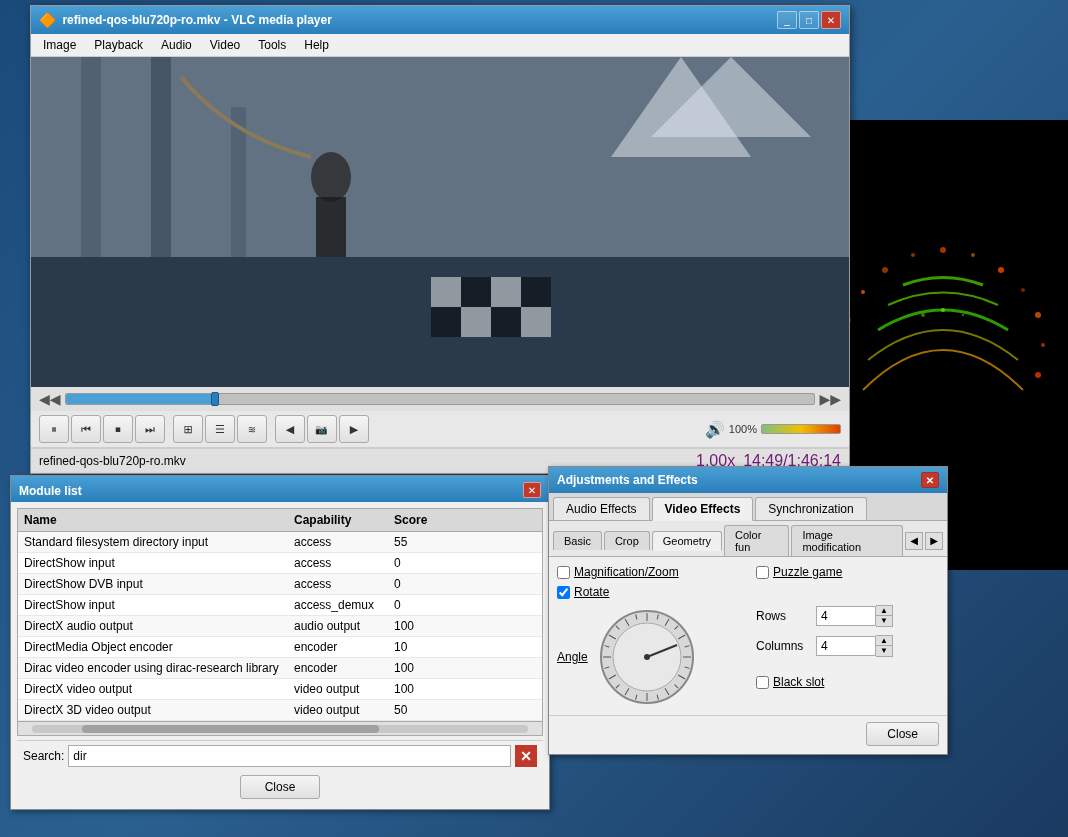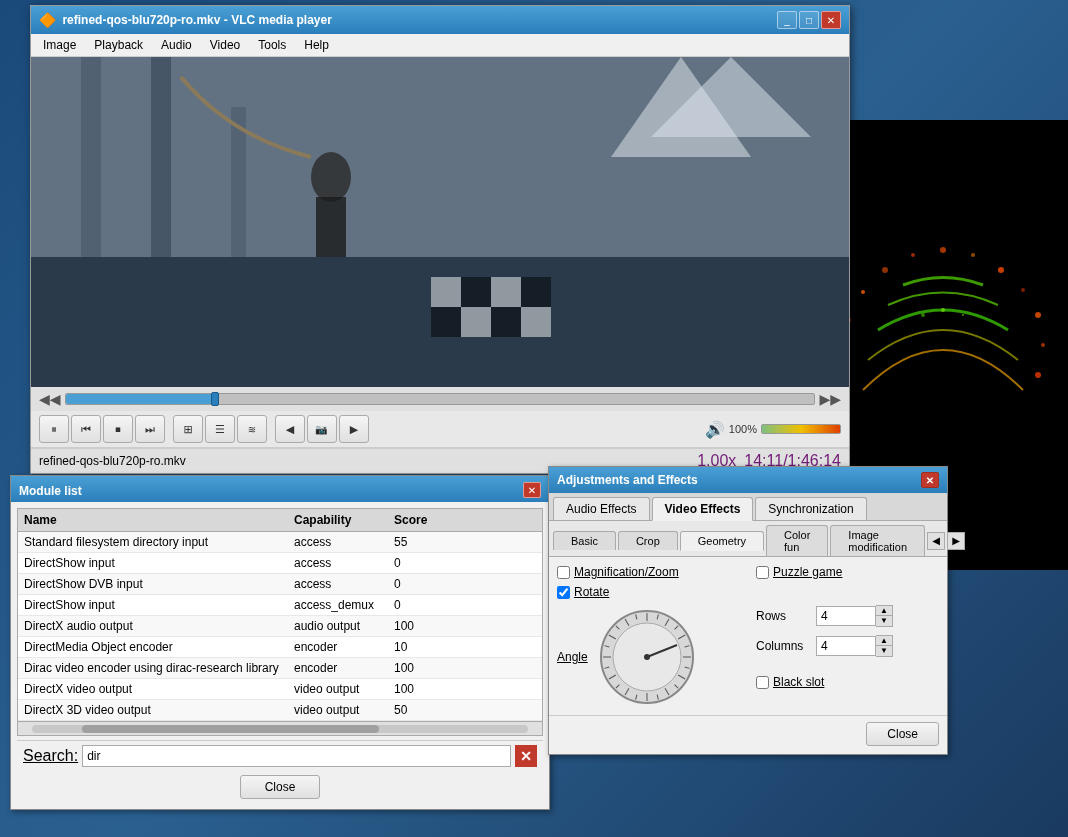--- a/index.html
+++ b/index.html
@@ -294,22 +294,21 @@
     .plugin-footer {
       padding: 4px 6px;
       display: flex;
       align-items: center;
       gap: 4px;
       border-top: 1px solid #ccc;
       margin-top: 4px;
     }
 
     .search-label {
-      font-size: 16px;
-      text-decoration: underline;
+      font-size: 12px;
     }
 
     .search-input {
       flex: 1;
       height: 22px;
       border: 1px solid #aaa;
       padding: 2px 4px;
       font-size: 12px;
       background: #fff;
     }
@@ -406,21 +405,21 @@
     .subtab-bar {
       display: flex;
       background: #e8e8e8;
       border-bottom: 1px solid #aaa;
       padding: 4px 4px 0;
       gap: 2px;
       align-items: center;
     }
 
     .subtab {
-      padding: 3px 17px;
+      padding: 3px 10px;
       border: 1px solid #aaa;
       border-bottom: none;
       background: #dcdcdc;
       cursor: pointer;
       font-size: 11px;
       border-radius: 3px 3px 0 0;
     }
 
     .subtab.active {
       background: #f0f0f0;
@@ -732,21 +731,21 @@
       <span class="vol-pct">100%</span>
       <div class="volume-bar">
         <div class="volume-fill"></div>
       </div>
     </div>
   </div>
 
   <div class="status-bar">
     <span class="status-filename">refined-qos-blu720p-ro.mkv</span>
     <span class="status-info">1.00x</span>
-    <span class="status-info">14:11/1:46:14</span>
+    <span class="status-info">14:49/1:46:14</span>
   </div>
 </div>
 
 <div class="plugin-window">
   <div class="plugin-titlebar">
     <span style="font-size:12px; font-weight:bold;">Module list</span>
     <div class="win-btn close-btn" style="width:18px;height:16px;font-size:10px;">✕</div>
   </div>
   <div class="plugin-content">
 

